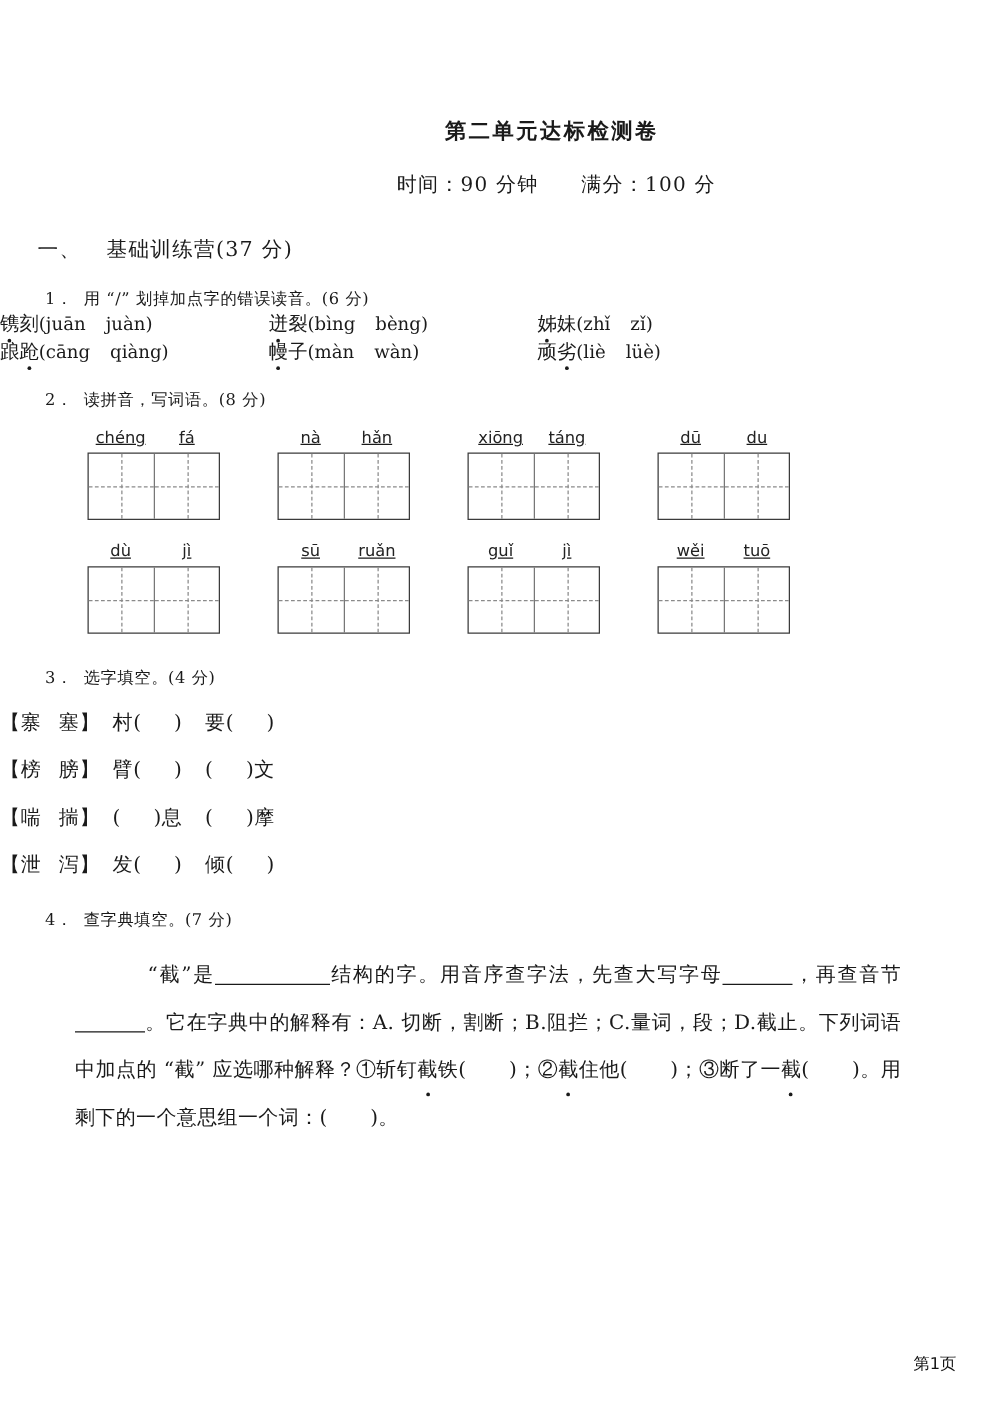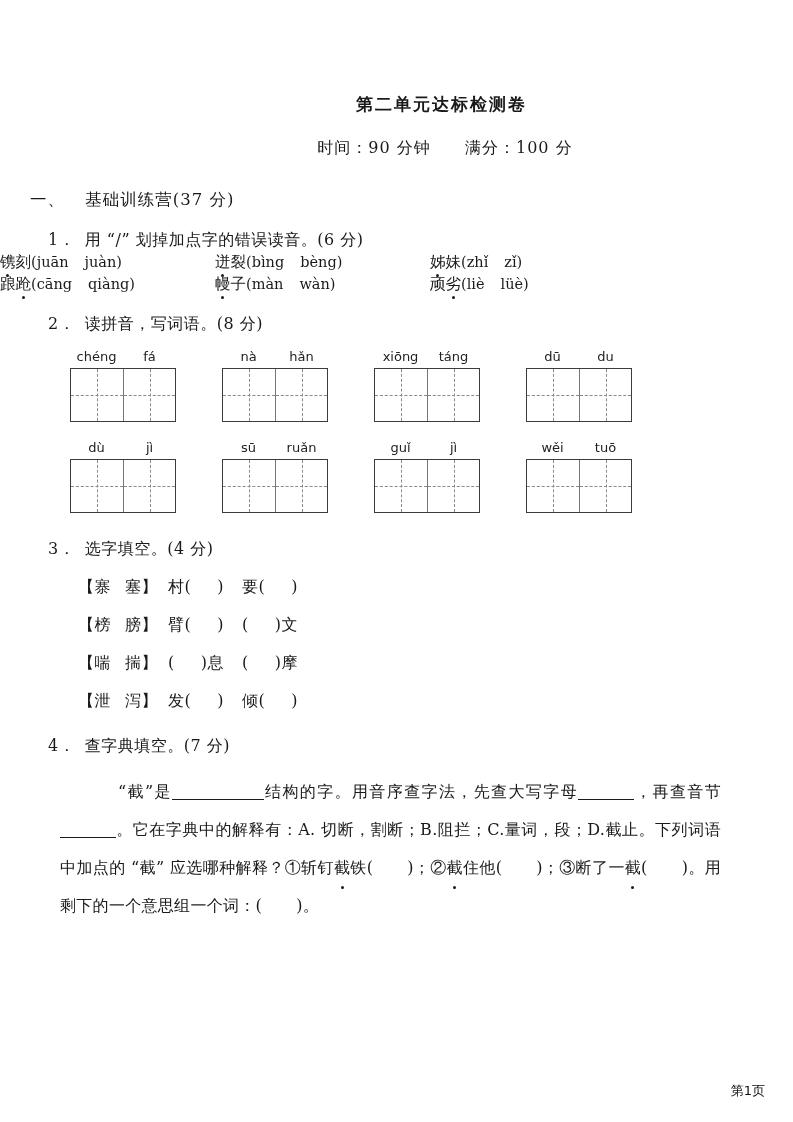--- a/index.html
+++ b/index.html
@@ -52,23 +52,23 @@
     font-size: 16.5px;
     margin-top: 30px;
     padding-left: 30px;
     letter-spacing: 1px;
   }
   .section-head .sec-num {
     margin-right: 14px;
   }
 
   .q-head {
-    font-size: 16px;
+    font-size: 13px;
     margin-top: 19px;
-    padding-left: 48px;
+    padding-left: 36px;
     letter-spacing: 0.5px;
   }
   .q-head .q-num {
     margin-right: 4px;
   }
 
   
   .pron-row {
     margin-top: 1px;
     font-size: 15.5px;
@@ -105,20 +105,21 @@
   
   .grid-block {
     margin-top: 14px;
     padding-left: 70px;
     display: flex;
   }
   .grid-group {
     display: flex;
     flex-direction: column;
     align-items: flex-start;
+    text-decoration: underline;
   }
   .grid-pinyin {
     display: flex;
     font-family: "DejaVu Sans", "Liberation Sans", sans-serif;
     font-size: 13px;
     color: #222;
     margin-bottom: 4px;
     width: 100%;
   }
   .grid-pinyin span {
@@ -151,21 +152,20 @@
     content: "";
     position: absolute;
     top: 50%;
     left: 0;
     right: 0;
     border-top: 1px dashed #8a8a8a;
   }
 
   
   .choose-row {
-    padding-left: 78px;
     margin-top: 17px;
     font-size: 16px;
     letter-spacing: 0.5px;
   }
   .choose-row .bracket {
     margin-right: 10px;
   }
   .choose-row .bracket .mid {
     display: inline-block;
     width: 14px;

